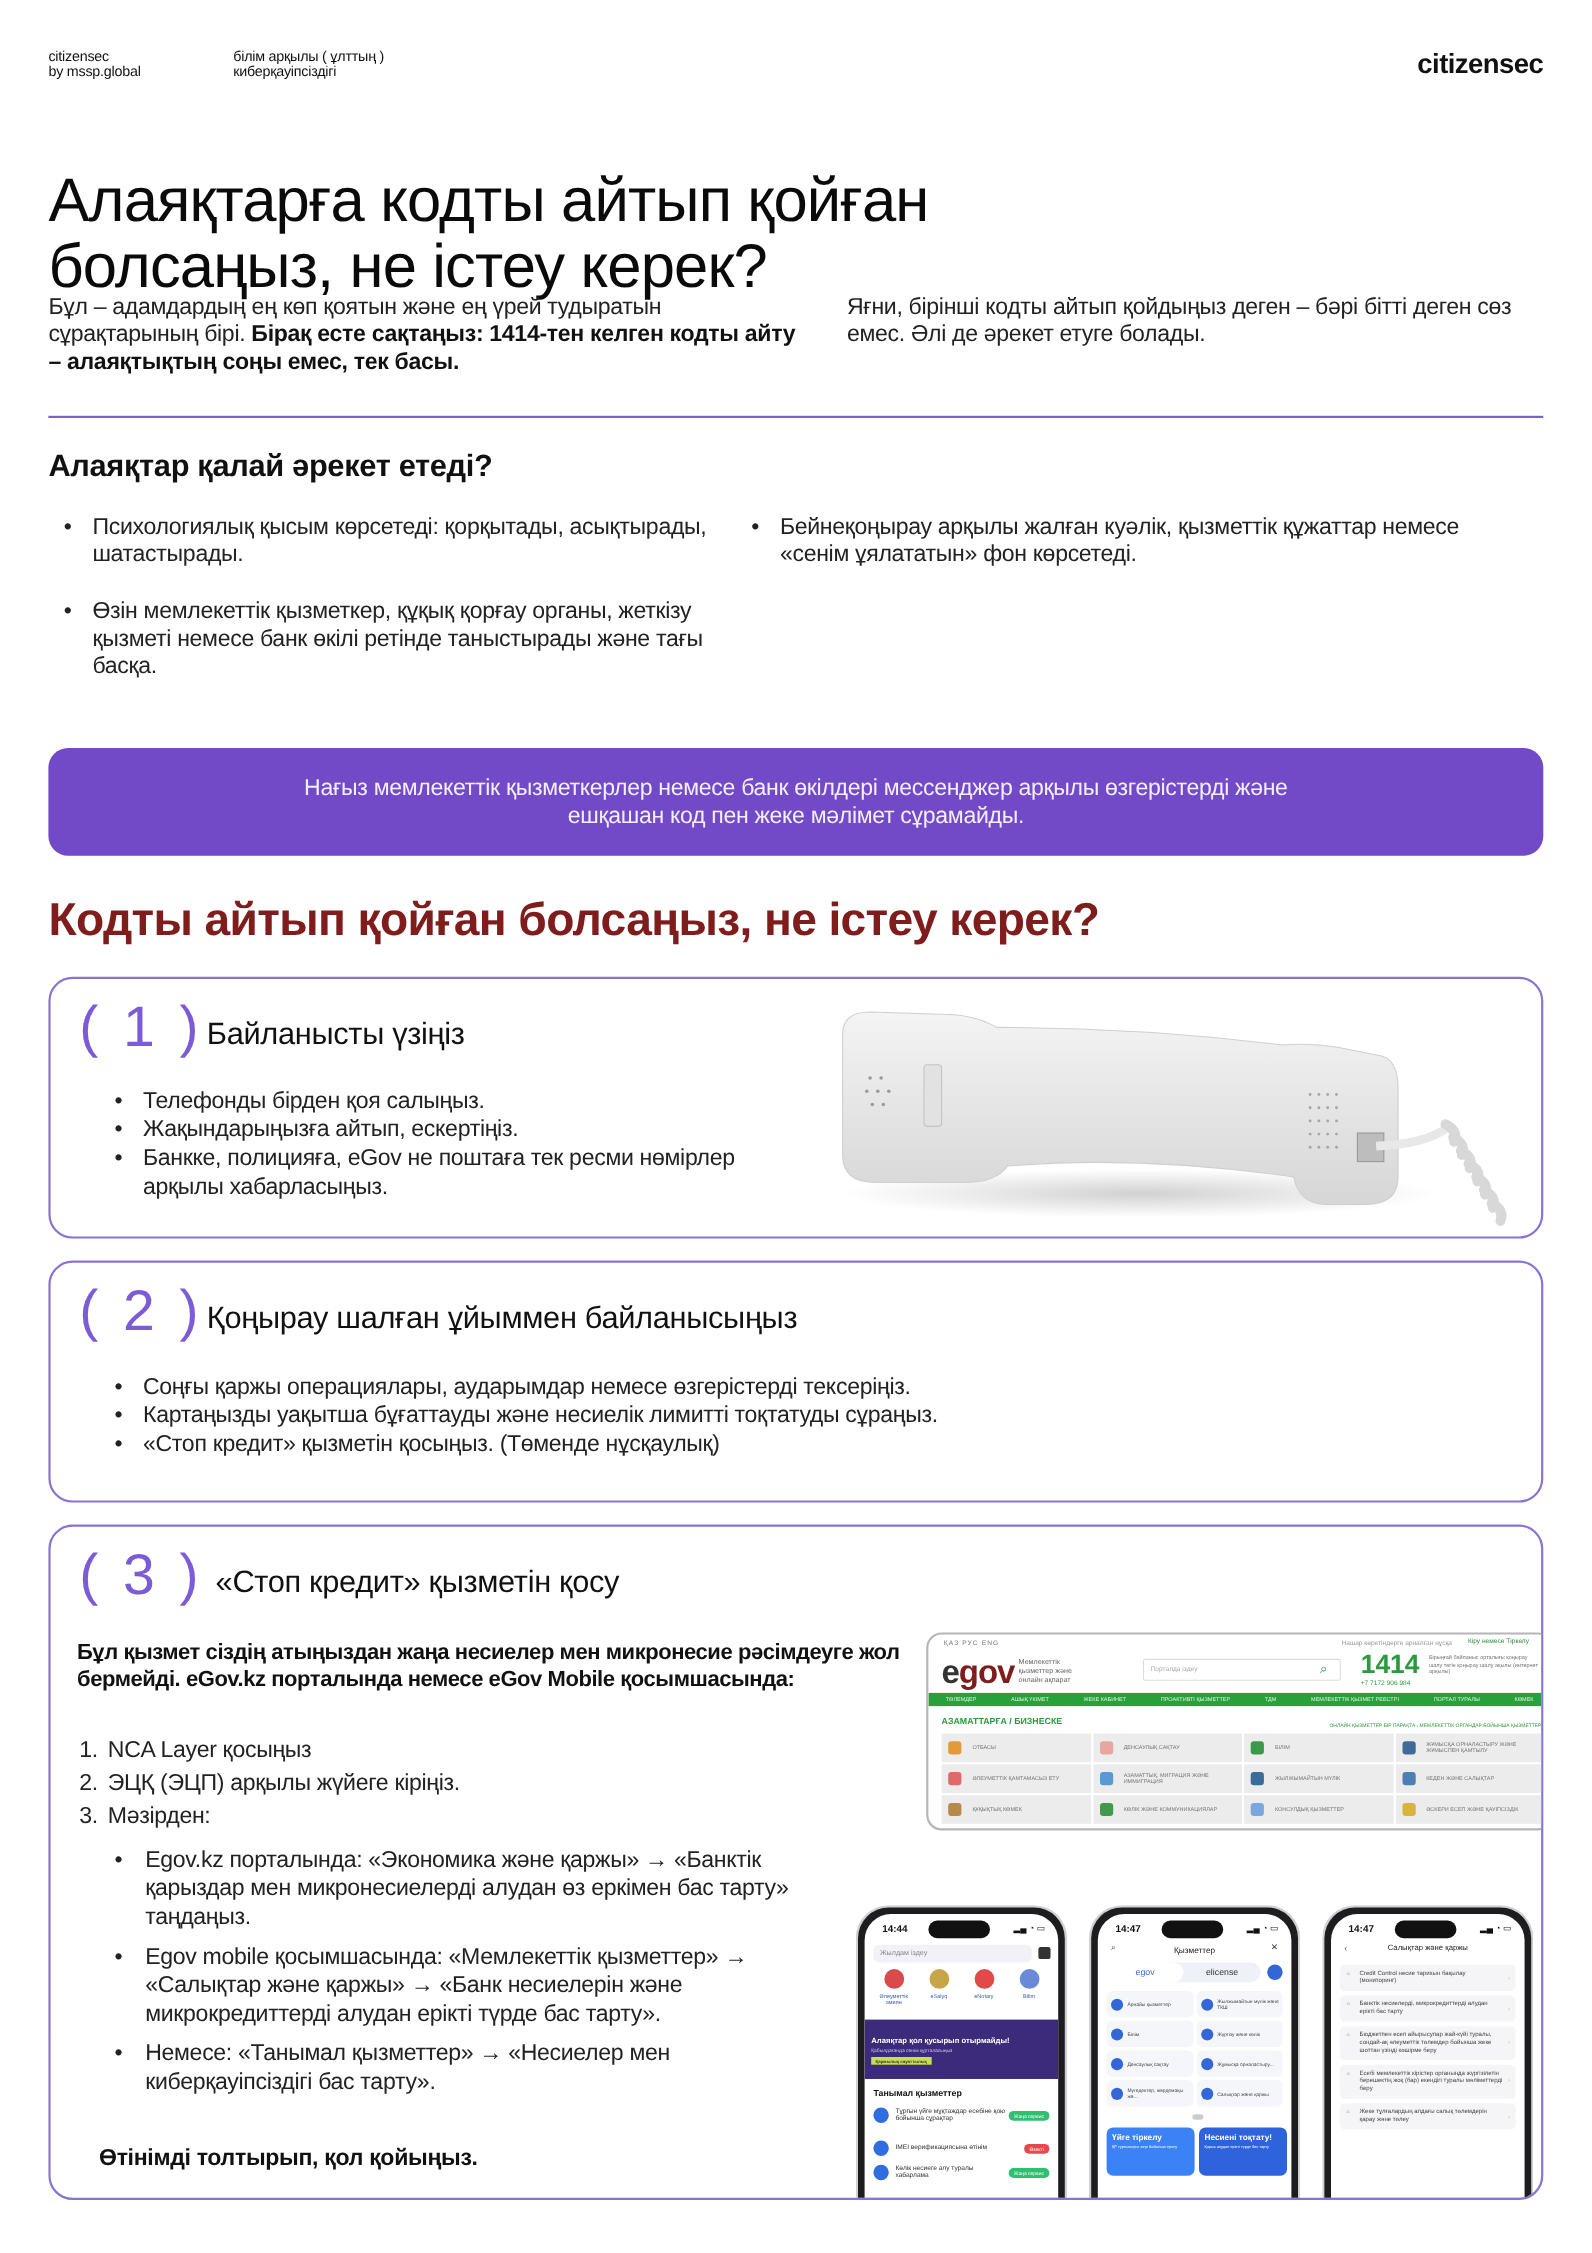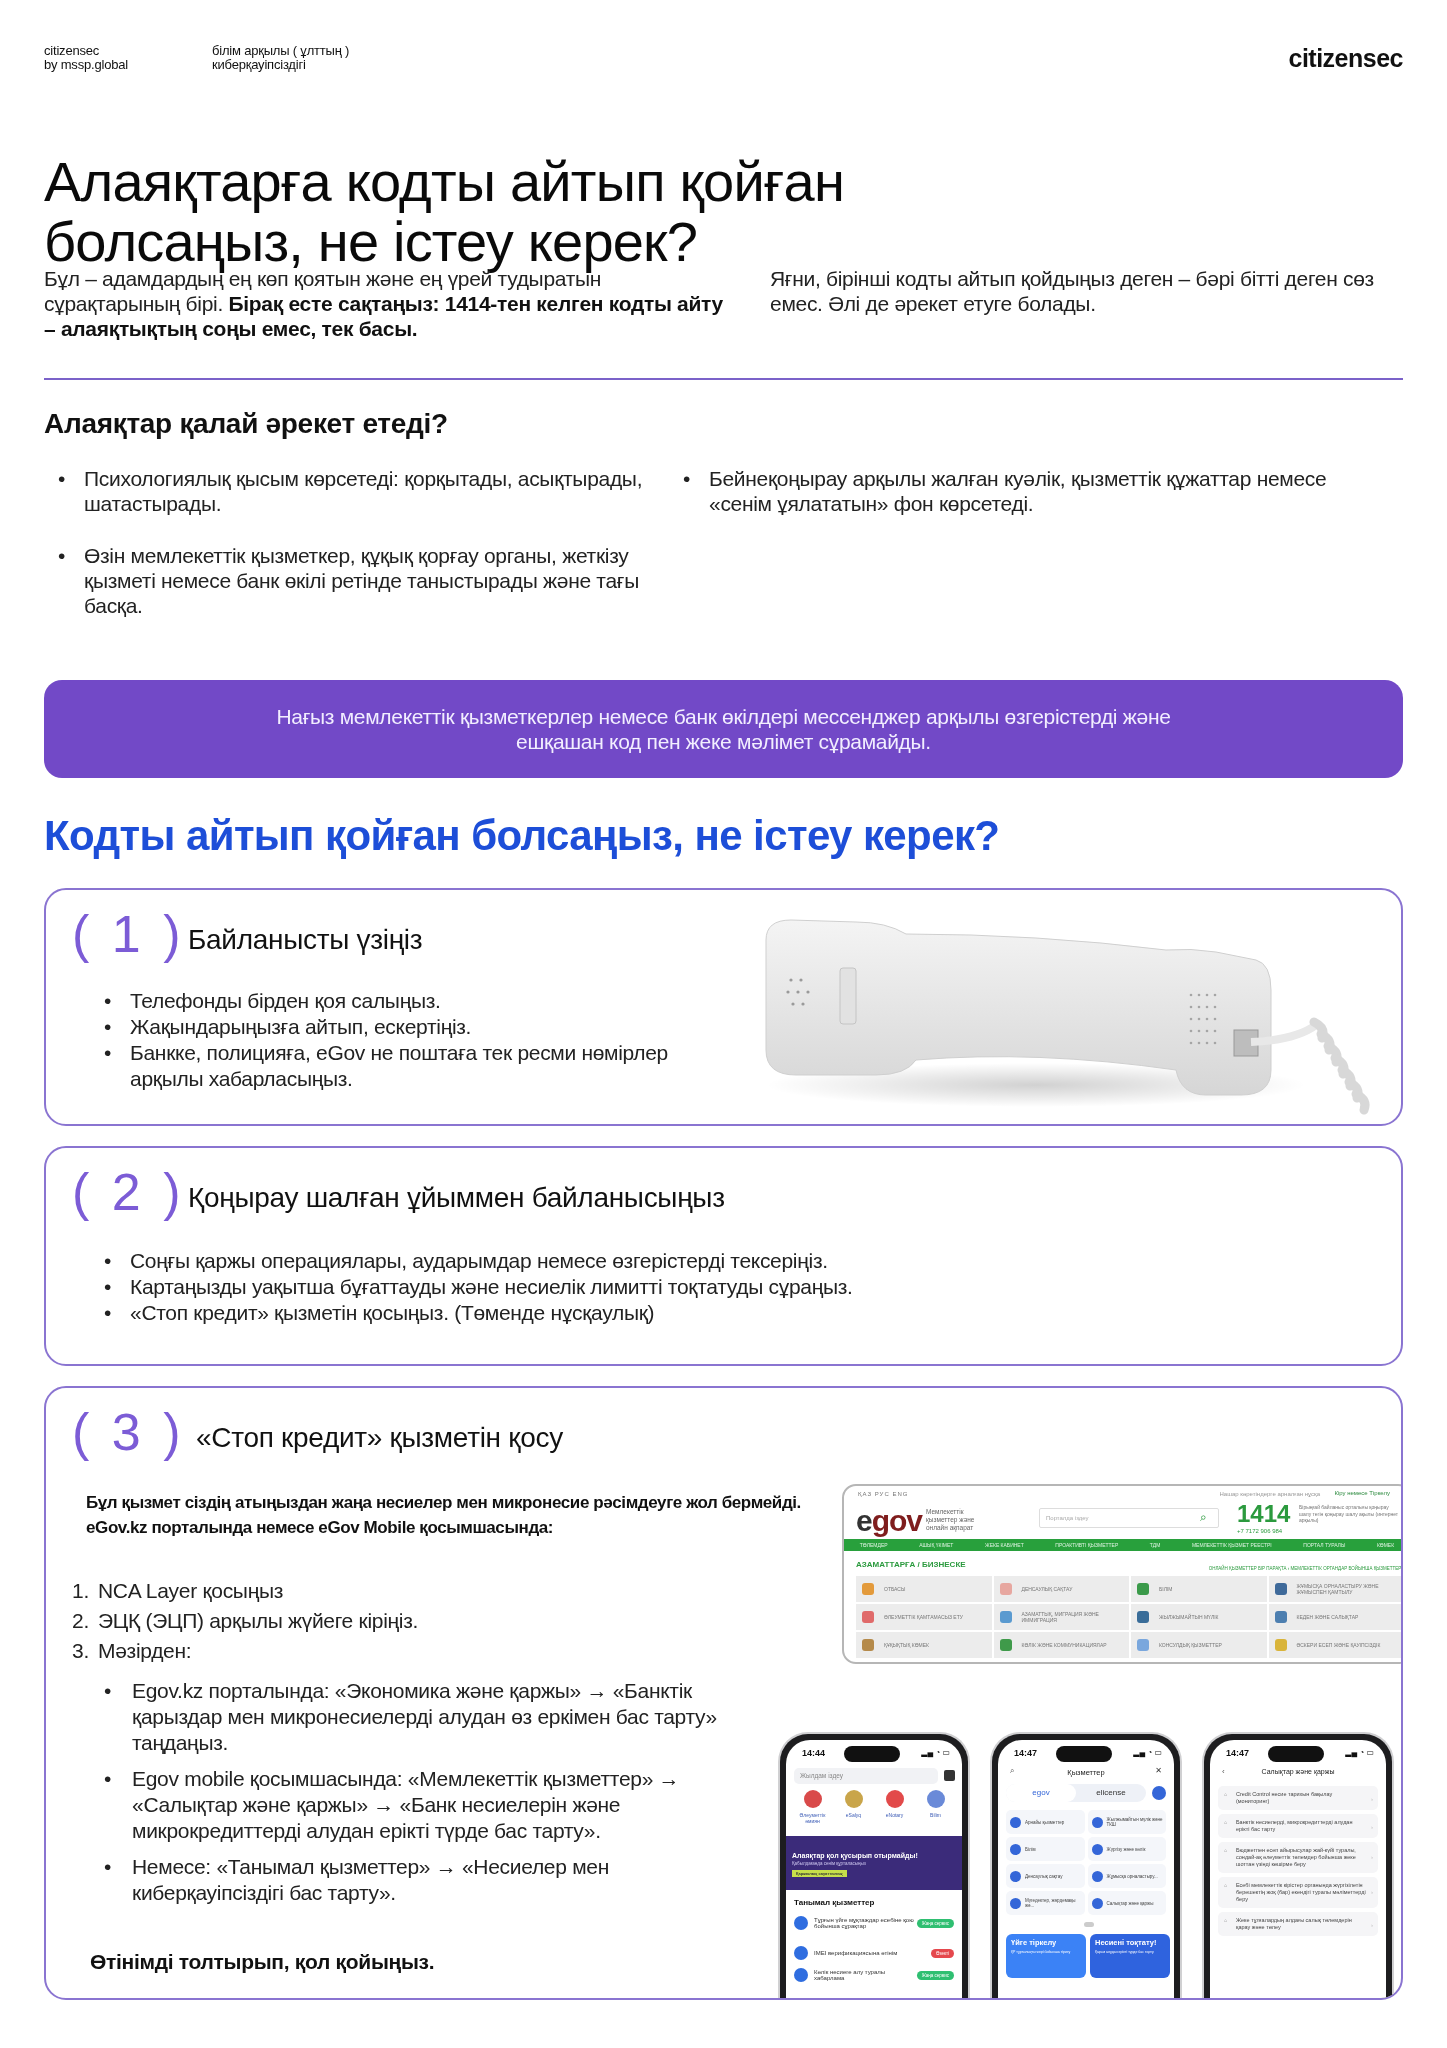--- a/index.html
+++ b/index.html
@@ -23,42 +23,42 @@
 
   .bullets { position: absolute; top: 466px; list-style: none; font-size: 21px; line-height: 25px; color: #222; letter-spacing: -0.3px; }
   .bullets.l { left: 58px; width: 600px; }
   .bullets.r { left: 683px; width: 700px; }
   .bullets li { position: relative; padding-left: 26px; margin-bottom: 27px; }
   .bullets li::before { content: "•"; position: absolute; left: 0; top: 0; color: #222; }
 
   .banner { position: absolute; left: 44px; right: 44px; top: 680px; height: 98px; background: #7249c7; border-radius: 18px; color: #f2eeff; font-size: 21px; line-height: 25px; text-align: center; display: flex; align-items: center; justify-content: center; letter-spacing: -0.3px; }
   .banner span { display: block; width: 900px; }
 
-  .h1b { position: absolute; left: 44px; top: 812px; font-size: 42px; font-weight: 700; letter-spacing: -0.6px; color: #1d4ed8; }
+  .h1b { position: absolute; left: 44px; top: 812px; font-size: 42px; font-weight: 700; letter-spacing: -0.6px; color: #7f1d1d; }
 
   .card { position: absolute; left: 44px; right: 44px; border: 2px solid #8a74d1; border-radius: 22px; background: #fff; overflow: hidden; }
   .card1 { top: 888px; height: 238px; }
   .card2 { top: 1146px; height: 220px; }
   .card3 { top: 1386px; height: 614px; }
 
   .num { position: absolute; left: 26px; top: 14px; font-size: 52px; color: #7c5cd6; letter-spacing: 4px; font-weight: 400; }
   .card-title { position: absolute; left: 142px; top: 34px; font-size: 28px; color: #111; letter-spacing: -0.3px; }
   .card3 .card-title { left: 150px; }
 
   .card-list { position: absolute; left: 58px; list-style: none; font-size: 21px; line-height: 26px; color: #222; letter-spacing: -0.3px; }
   .card-list li { position: relative; padding-left: 26px; }
   .card-list li::before { content: "•"; position: absolute; left: 0; }
 
   .card1 .card-list { top: 98px; width: 600px; }
   .card2 .card-list { top: 100px; width: 1000px; }
 
   
   .handset { position: absolute; left: 690px; top: 10px; width: 650px; height: 220px; }
 
-  .c3-lead { position: absolute; left: 24px; top: 102px; width: 770px; font-size: 17px; line-height: 25px; font-weight: 700; color: #111; letter-spacing: -0.4px; margin-left: 16px; }
+  .c3-lead { position: absolute; left: 24px; top: 102px; width: 770px; font-size: 20px; line-height: 25px; font-weight: 700; color: #111; letter-spacing: -0.4px; }
   .c3-steps { position: absolute; left: 26px; top: 188px; list-style: none; font-size: 21px; line-height: 30px; color: #222; letter-spacing: -0.3px; }
   .c3-steps li span.n { display: inline-block; width: 26px; }
   .c3-sub { position: absolute; left: 58px; top: 290px; width: 640px; list-style: none; font-size: 21px; line-height: 26px; color: #222; letter-spacing: -0.3px; }
   .c3-sub li { position: relative; padding-left: 28px; margin-bottom: 10px; }
   .c3-sub li::before { content: "•"; position: absolute; left: 0; }
   .c3-final { position: absolute; left: 44px; top: 562px; font-size: 21px; font-weight: 700; color: #111; letter-spacing: -0.3px; }
 
   
   .egov { position: absolute; left: 796px; top: 96px; width: 570px; height: 180px; border: 2px solid #b6b6b6; border-radius: 14px; background: #fff; overflow: hidden; font-size: 6px; color: #666; }
   .egov .langs { position: absolute; left: 14px; top: 5px; letter-spacing: 1px; color: #777; }

